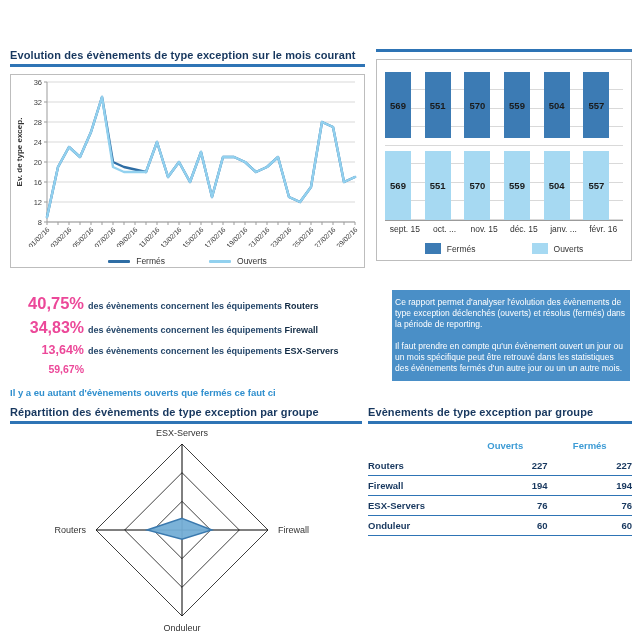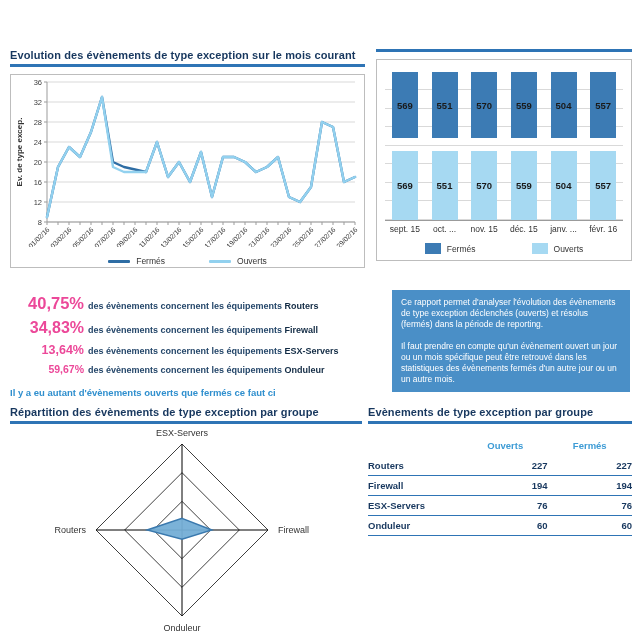--- a/index.html
+++ b/index.html
@@ -14,41 +14,41 @@
   .line-box{width:355px;height:194px;}
   .chart-legend{display:flex;justify-content:center;align-items:center;gap:44px;height:20px;}
   .leg-item{display:flex;align-items:center;gap:6px;font-size:8.5px;color:#333;}
   .leg-line{width:22px;height:3px;border-radius:1px;}
   
   .panel-bar{left:376px;top:11px;width:256px;}
   .bar-box{width:256px;height:202px;}
   .bar-plot{position:relative;height:148px;margin:12px 8px 0 8px;border-bottom:1px solid #9b9b9b;
     background:repeating-linear-gradient(to bottom,transparent 0,transparent 17.5px,#d9d9d9 17.5px,#d9d9d9 18.5px);}
   .bar-cols{position:absolute;left:0;top:0;right:0;bottom:0;display:flex;}
-  .bar-col{flex:1;display:flex;flex-direction:column;align-items:center;}
+  .bar-col{flex:1;display:flex;flex-direction:column;align-items:flex-start;}
   .bar-dark{width:26px;height:66px;display:flex;align-items:center;justify-content:center;}
   .bar-gap{height:13px;}
   .bar-light{width:26px;height:69px;display:flex;align-items:center;justify-content:center;}
   .bar-val{font-size:9.5px;font-weight:bold;color:#1a1a1a;}
   .bar-months{display:flex;margin:3px 8px 0 8px;}
   .bar-month{flex:1;text-align:center;font-size:8.5px;color:#333;}
   .bar-legend{display:flex;justify-content:center;align-items:center;gap:56px;margin-top:9px;}
   .leg-sq{width:16px;height:11px;display:inline-block;}
   
   .stats{left:10px;top:256px;width:372px;}
   .stat-row{display:flex;align-items:baseline;margin-bottom:6px;}
   .stat-pct{width:74px;text-align:right;font-weight:bold;color:#ec4899;margin-right:4px;white-space:nowrap;}
   .s0 .stat-pct{font-size:16.5px;} .s1 .stat-pct{font-size:16px;}
   .s2 .stat-pct{font-size:12.5px;} .s3 .stat-pct{font-size:10.5px;}
   .stat-desc{font-size:9px;font-weight:bold;color:#25476a;text-align:center;}
   .stat-equip{color:#122b44;}
   .stat-note{margin-top:12px;font-size:9.5px;font-weight:bold;color:#2f8fce;}
   
   .infobox{left:392px;top:252px;width:238px;background:#4a8fc7;color:#fff;
-           padding:7px 9px;box-sizing:border-box;font-size:8.5px;line-height:1.3;}
+           padding:7px 3px;box-sizing:border-box;font-size:8.5px;line-height:1.3;}
   .infobox p{margin:0 0 11px 0;} .infobox p:last-child{margin-bottom:0;}
   
   .panel-radar{left:10px;top:368px;width:352px;}
   .radar-legend{display:flex;justify-content:center;align-items:center;gap:14px;margin-top:2px;}
   .radar-div{width:2px;height:18px;background:#000;}
   
   .panel-table{left:368px;top:368px;width:264px;}
   table.exc{width:100%;border-collapse:collapse;margin-top:14px;}
   table.exc th{font-size:9.5px;font-weight:bold;color:#3d9bd5;text-align:center;padding:2px 0 5px 0;}
   table.exc th.lbl{width:36%;}
@@ -245,21 +245,20 @@
       <div class="stat-row s1">
         <span class="stat-pct">34,83%</span>
         <span class="stat-desc">des évènements concernent les équipements <span class="stat-equip">Firewall</span></span>
       </div>
       <div class="stat-row s2">
         <span class="stat-pct">13,64%</span>
         <span class="stat-desc">des évènements concernent les équipements <span class="stat-equip">ESX-Servers</span></span>
       </div>
       <div class="stat-row s3">
         <span class="stat-pct">59,67%</span>
-        <span class="stat-desc">des évènements concernent les équipements <span class="stat-equip">Onduleur</span></span>
       </div>
       <div class="stat-note">Il y a eu autant d'évènements ouverts que fermés ce faut ci</div>
     </div>
 
   <div class="panel infobox" id="infobox">
     <p>Ce rapport permet d'analyser l'évolution des évènements de type exception déclenchés (ouverts) et résolus (fermés) dans la période de reporting.</p>
     <p>Il faut prendre en compte qu'un évènement ouvert un jour ou un mois spécifique peut être retrouvé dans les statistiques des évènements fermés d'un autre jour ou un un autre mois.</p>
   </div>
 
   <div class="panel panel-radar">

